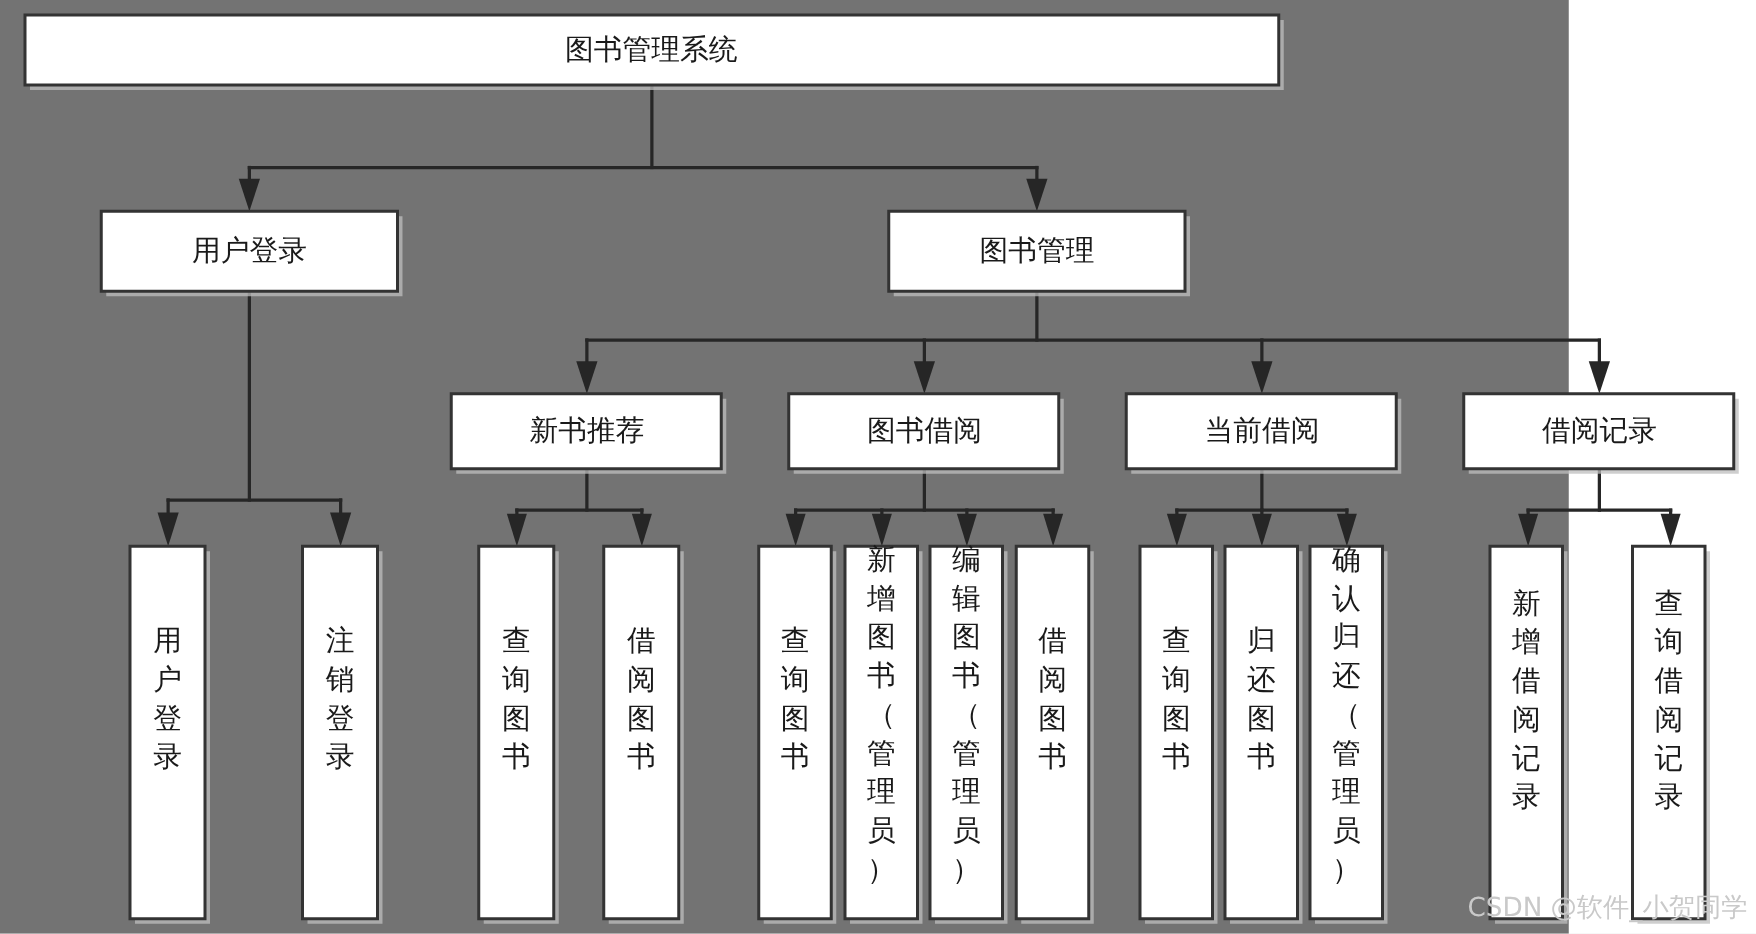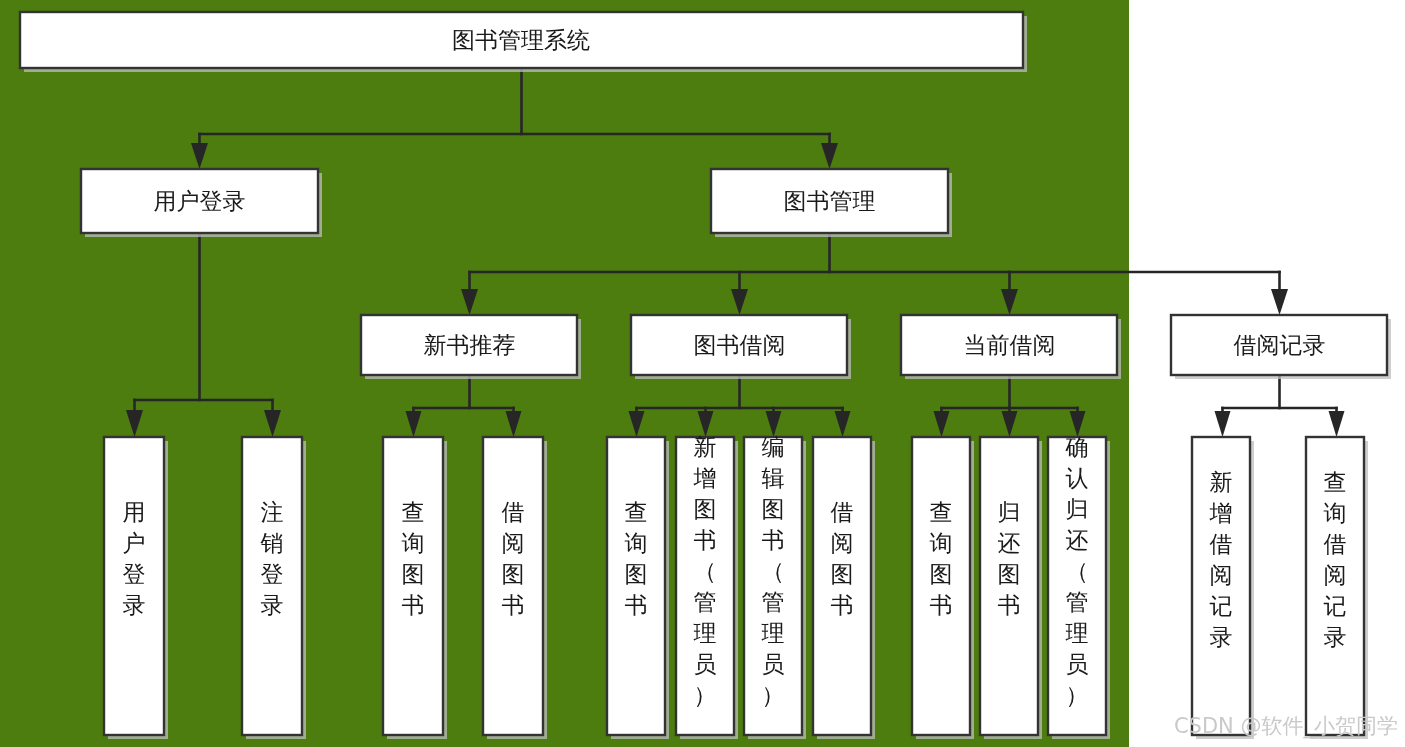--- a/index.html
+++ b/index.html
@@ -9,23 +9,23 @@
     background: #ffffff;
   }
   body {
     width: 1405px;
     height: 747px;
     overflow: hidden;
     font-family: "DejaVu Sans", "Liberation Sans", sans-serif;
   }
   #diagram-root {
     position: relative;
-    width: 1129px;
+    width: 1255px;
     height: 747px;
-    background: #4d7c0f;
+    background: #737373;
   }
   svg.diagram-canvas {
     position: absolute;
     left: 0;
     top: 0;
     width: 1405px;
     height: 747px;
   }
   .node-box {
     fill: #ffffff;

